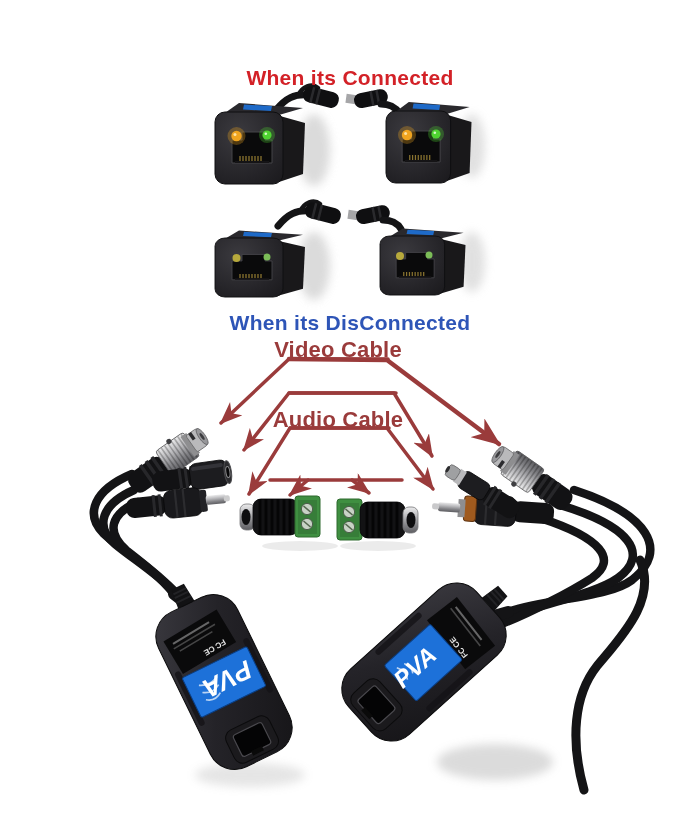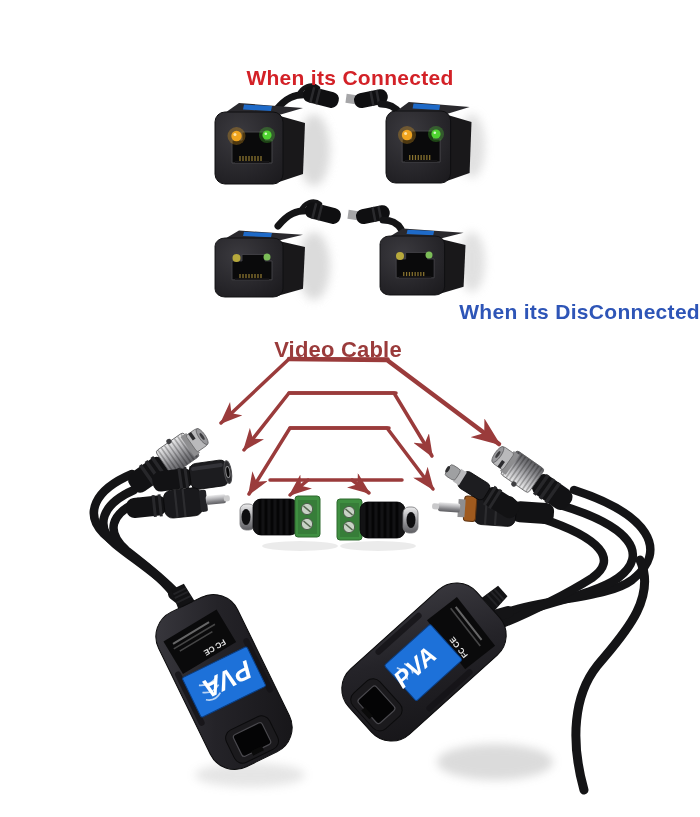--- a/index.html
+++ b/index.html
@@ -2,21 +2,21 @@
 <html style="--page-bg: #ffffff; --title-connected: #d32127; --title-disconnected: #2e55b7; --annotation: #9a3b3b; --brand-blue: #1d71d9; --led-amber: #f0a41f; --led-green: #4fd431; --led-dim-amber: #b7a93c; --led-dim-green: #7cbd58; --terminal-green: #3f8f41;"><head>
 <meta charset="utf-8">
 <style>
   html,body{margin:0;padding:0;background:#fff;}
   .stage{position:relative;width:700px;height:817px;overflow:hidden;
          background:var(--page-bg,#ffffff);font-family:"Liberation Sans",sans-serif;}
   .stage svg{position:absolute;left:0;top:0;}
   .caption{position:absolute;left:0;width:700px;text-align:center;font-weight:bold;
            font-size:21px;letter-spacing:.3px;}
   .cap-conn{top:66px;color:var(--title-connected,#d32127);}
-  .cap-disc{top:300px;color:var(--title-disconnected,#2e55b7);text-align:right;}
+  .cap-disc{top:311px;color:var(--title-disconnected,#2e55b7);}
   .annot{position:absolute;left:0;width:676px;text-align:center;font-weight:bold;
          font-size:22px;line-height:.85;letter-spacing:.2px;white-space:pre-line;
          color:var(--annotation,#9a3b3b);}
   .a-video{top:341px}.a-power{top:375px}.a-audio{top:411px}.a-rca{top:446px}
   
   .cable{stroke:#141416;fill:none;stroke-linecap:round;}
   .annot-line{stroke:var(--annotation,#9a3b3b);fill:none;stroke-linecap:round;stroke-linejoin:round;}
   .annot-head{fill:var(--annotation,#9a3b3b);}
   .brand-bg{fill:var(--brand-blue,#1d71d9);}
   .led-a{fill:var(--led-amber,#f0a41f);} .led-g{fill:var(--led-green,#4fd431);}
@@ -280,14 +280,15 @@
       <rect x="12" y="-6.5" width="12" height="13" rx="3" fill="#9fa0a2" stroke="#6a6a6c" stroke-width="0.8"></rect>
       <ellipse cx="24" cy="0" rx="1.6" ry="3.6" fill="#2c2c2e"></ellipse>
     </g>
     <use href="#bnc" transform="translate(520,470) rotate(215)"></use>
   </g>
 </svg>
 
 <div class="caption cap-conn">When its Connected</div>
 <div class="caption cap-disc">When its DisConnected</div>
 <div class="annot a-video">Video Cable</div>
+<div class="annot a-audio">Audio Cable</div>
 
 </div>
 
 </body></html>

